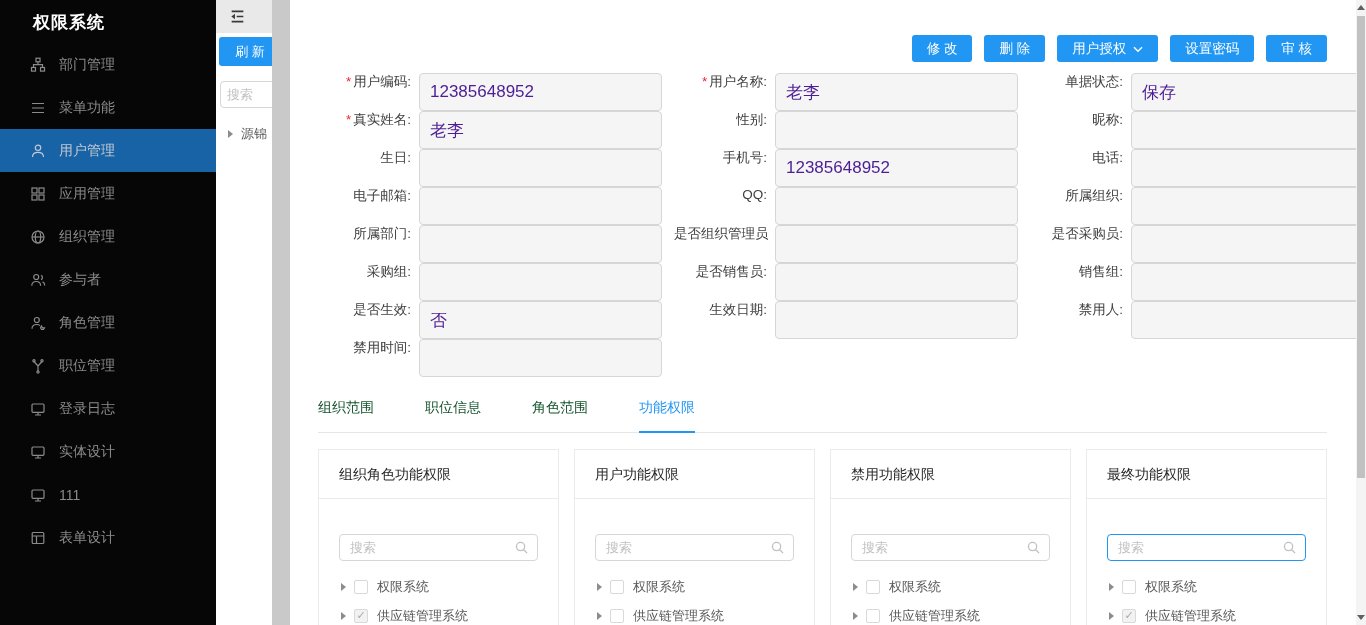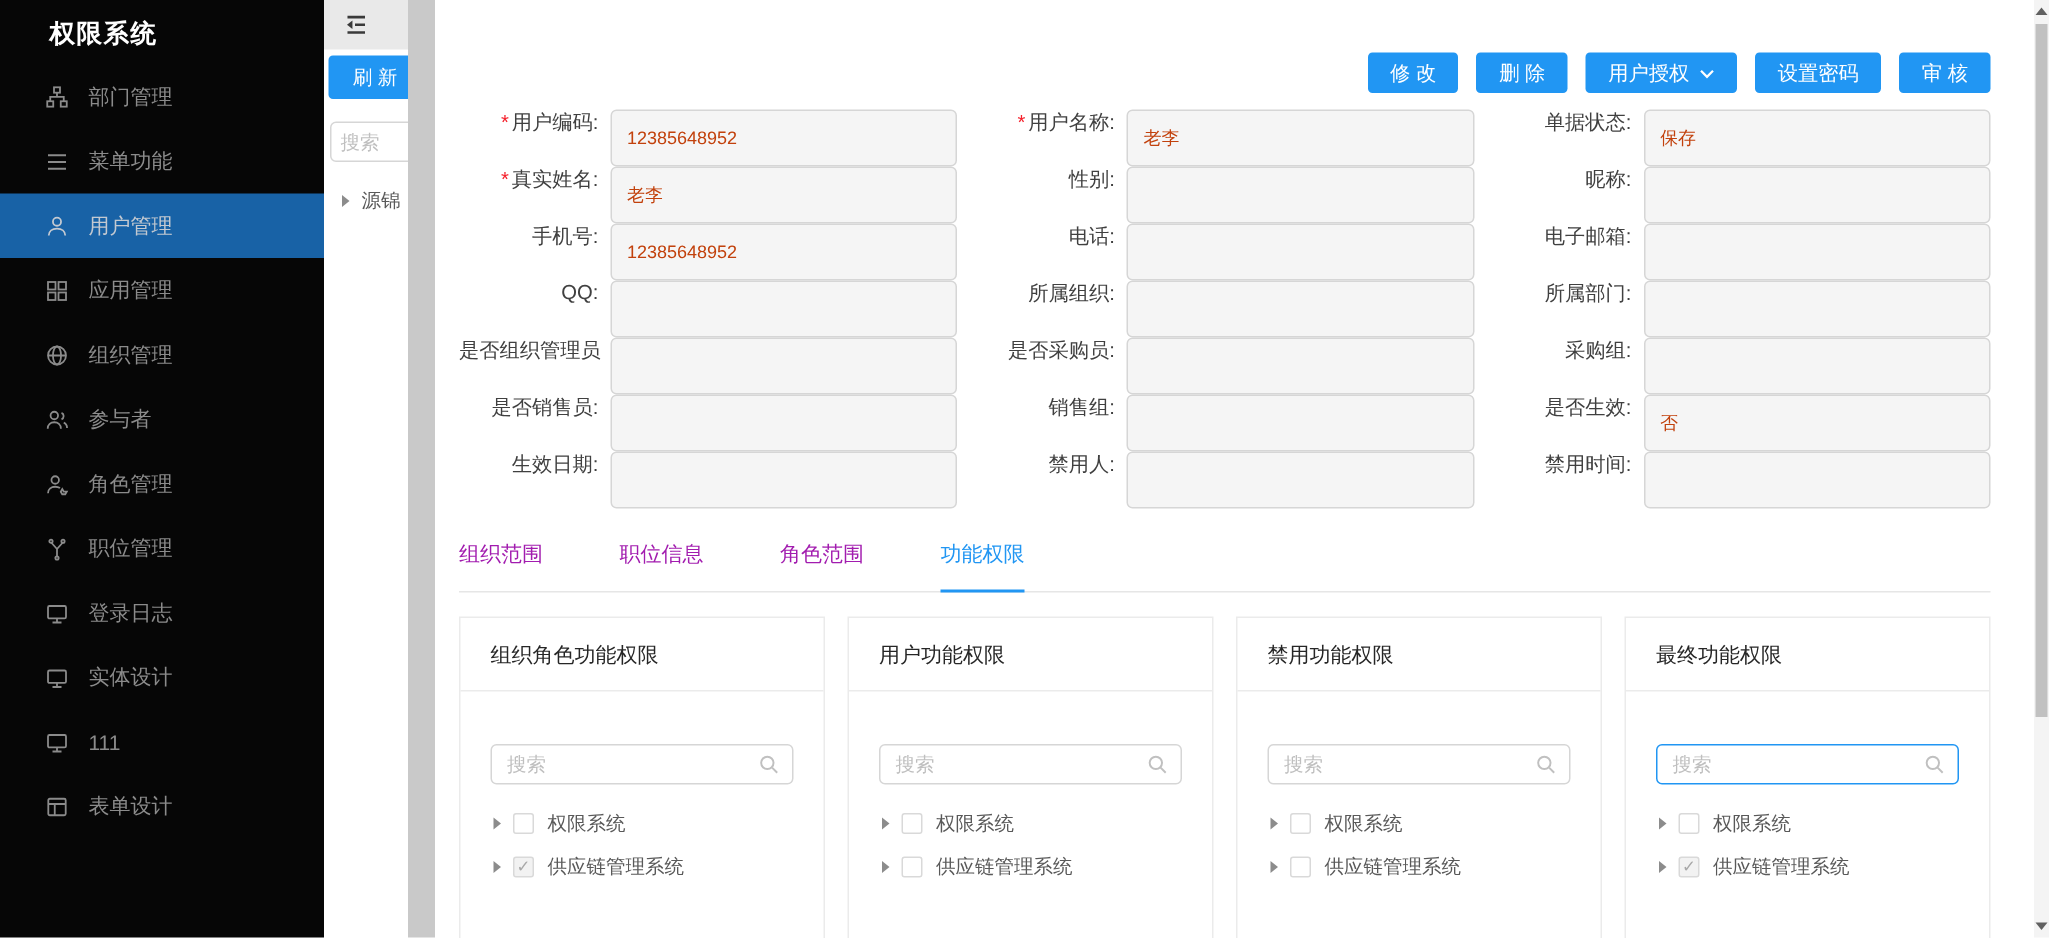--- a/index.html
+++ b/index.html
@@ -24,37 +24,37 @@
   .tree-search { margin:15px 0 0 4px; width:72px; height:27px; border:1px solid #d6d6d6; border-radius:4px;
     padding:0 6px; font-size:13px; color:#333; font-family:inherit; }
   .tree-search::placeholder { color:#bfbfbf; }
   .mini-tree-row { margin-top:17px; display:flex; align-items:center; padding-left:12px; font-size:13px; color:#595959; cursor:pointer; }
   .caret { width:0; height:0; border-left:5px solid #8c8c8c; border-top:4px solid transparent; border-bottom:4px solid transparent; margin-right:8px; flex:none; }
 
   
   .splitter { position:absolute; left:272px; top:0; width:18px; height:625px; background:#c9c9c9; cursor:col-resize; }
 
   
-  .detail { position:absolute; left:290px; top:0; width:1066px; height:625px; background:#fff; padding:0 29px 0 16px; }
+  .detail { position:absolute; left:290px; top:0; width:1066px; height:625px; background:#fff; padding:0 29px 0 28px; }
   .actions { margin-top:35px; display:flex; justify-content:flex-end; gap:12px; }
   .btn { height:27px; background:#2196f3; color:#fff; border:none; border-radius:3px; padding:0 15px;
     font-size:13.5px; font-family:inherit; cursor:pointer; display:flex; align-items:center; gap:7px; white-space:nowrap; }
   .btn svg { stroke:#fff; fill:none; stroke-width:1.5; }
 
   
   .form-grid { margin-top:11px; display:grid; grid-template-columns:1fr 1fr 1fr; column-gap:12px; row-gap:8px; }
   .field { display:flex; height:30px; }
   .field .flabel { flex:0 0 101px; text-align:right; font-size:13.5px; color:#404040; padding-right:8px; white-space:nowrap; overflow:hidden; }
   .field .star { color:#f5222d; margin-right:2px; }
   .field input { flex:1; min-width:0; height:38px; background:#f5f5f5; border:1px solid #d6d6d6; border-radius:4px;
-    padding:0 10px; font-size:12px; color:#c2410c; font-family:inherit; }
+    padding:0 10px; font-size:17px; color:#4c1d95; font-family:inherit; }
 
   
   .tabs { margin-top:30px; border-bottom:1px solid #e6e6e6; display:flex; }
-  .tab { font-size:14px; color:#a21caf; padding-bottom:14px; margin-right:51px; cursor:pointer; border-bottom:2px solid transparent; margin-bottom:-1px; }
+  .tab { font-size:14px; color:#14532d; padding-bottom:14px; margin-right:51px; cursor:pointer; border-bottom:2px solid transparent; margin-bottom:-1px; }
   .tab.active { color:#2196f3; border-bottom-color:#2196f3; }
 
   
   .panels { margin-top:16px; display:flex; gap:15px; }
   .panel { flex:1; border:1px solid #ebebeb; height:280px; background:#fff; }
   .panel-header { padding:15px 20px; font-size:14px; color:#262626; line-height:18px; border-bottom:1px solid #ebebeb; }
   .panel-body { padding:35px 20px 0; }
   .search-wrap { position:relative; }
   .search-wrap input { width:100%; height:27px; border:1px solid #d6d6d6; border-radius:4px; padding:0 30px 0 10px;
     font-size:13px; color:#333; font-family:inherit; }
@@ -255,20 +255,24 @@
     <div class="field">
       <span class="flabel">性别:</span>
       <input value="" style="">
     </div>
     <div class="field">
       <span class="flabel">昵称:</span>
       <input value="" style="">
     </div>
 
     <div class="field">
+      <span class="flabel">生日:</span>
+      <input value="" style="">
+    </div>
+    <div class="field">
       <span class="flabel">手机号:</span>
       <input value="12385648952" style="">
     </div>
     <div class="field">
       <span class="flabel">电话:</span>
       <input value="" style="">
     </div>
 
     <div class="field">
       <span class="flabel">电子邮箱:</span>

